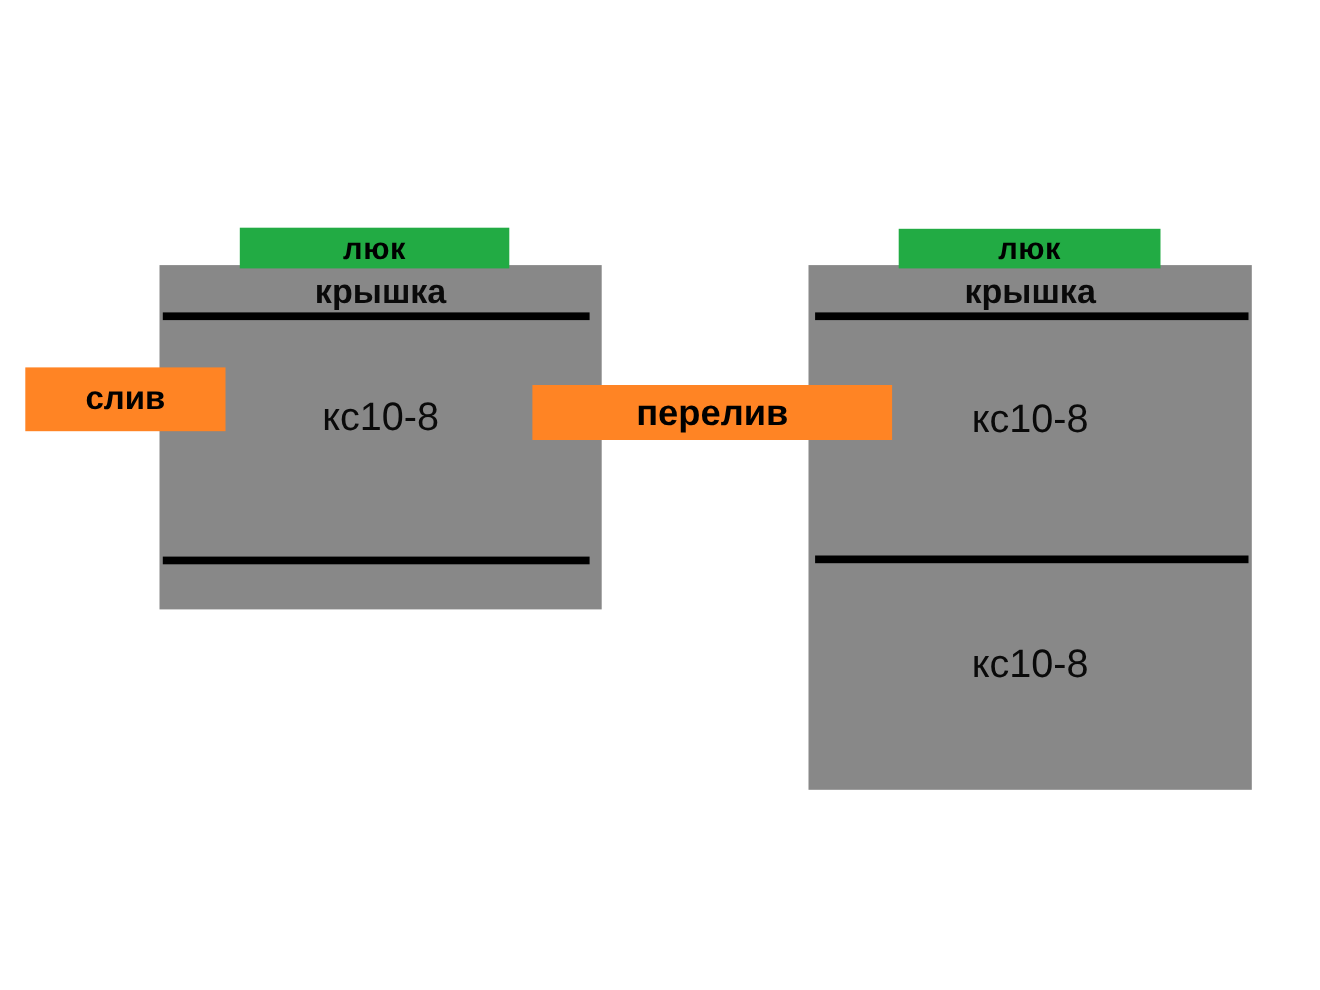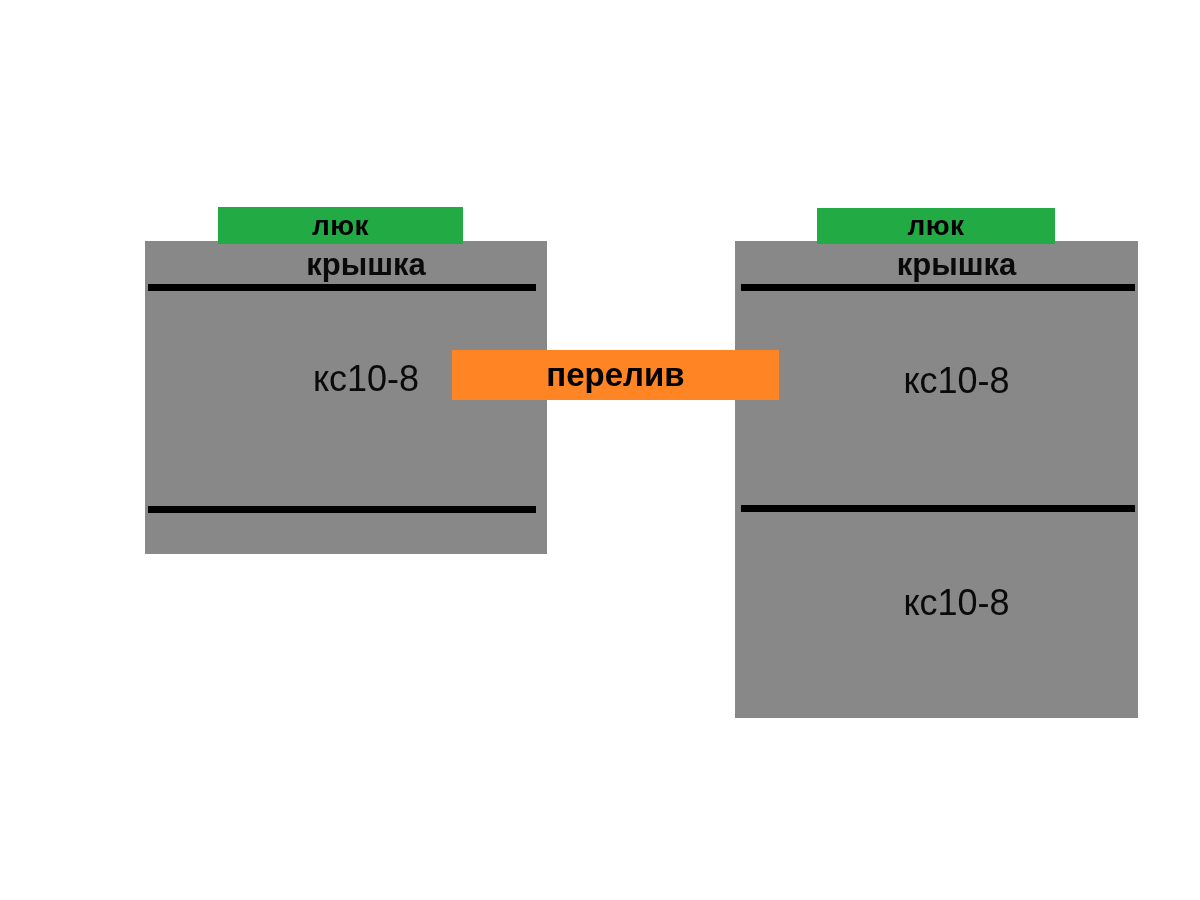--- a/index.html
+++ b/index.html
@@ -70,36 +70,35 @@
 
   
   .pipe {
     position: absolute;
     background: #ff8424;
     display: flex;
     align-items: center;
     justify-content: center;
   }
   #pipe-drain    { left: 23px;  top: 334px; width: 182px; height: 58px; }
-  #pipe-overflow { left: 452px; top: 350px; width: 327px; height: 50px; }
+  #pipe-overflow { left: 484px; top: 350px; width: 327px; height: 50px; }
   .pipe-label {
     font-size: 30px;
     font-weight: bold;
     color: #000000;
     white-space: nowrap;
   }
   #pipe-overflow .pipe-label { font-size: 33px; }
 
   
   .tank-label {
     position: absolute;
     color: #0a0a0a;
     white-space: nowrap;
     text-align: center;
-    margin-left: 20px;
   }
   .lbl-cover {
     font-size: 31px;
     font-weight: bold;
   }
   .lbl-ring {
     font-size: 36px;
     font-weight: normal;
   }
   .lbl-bottom {
@@ -142,18 +141,21 @@
   <div class="hatch" id="hatch-right">
     <span class="hatch-label">люк</span>
   </div>
 
   <div class="tank-label lbl-cover" id="label-cover-right">крышка</div>
 
   <div class="tank-label lbl-ring" id="label-ring-right-upper">кс10-8</div>
 
   <div class="tank-label lbl-ring" id="label-ring-right-lower">кс10-8</div>
 
+  <div class="pipe" id="pipe-drain">
+    <span class="pipe-label">слив</span>
+  </div>
 
   <div class="pipe" id="pipe-overflow">
     <span class="pipe-label">перелив</span>
   </div>
 
 </div>
 
 </body></html>

